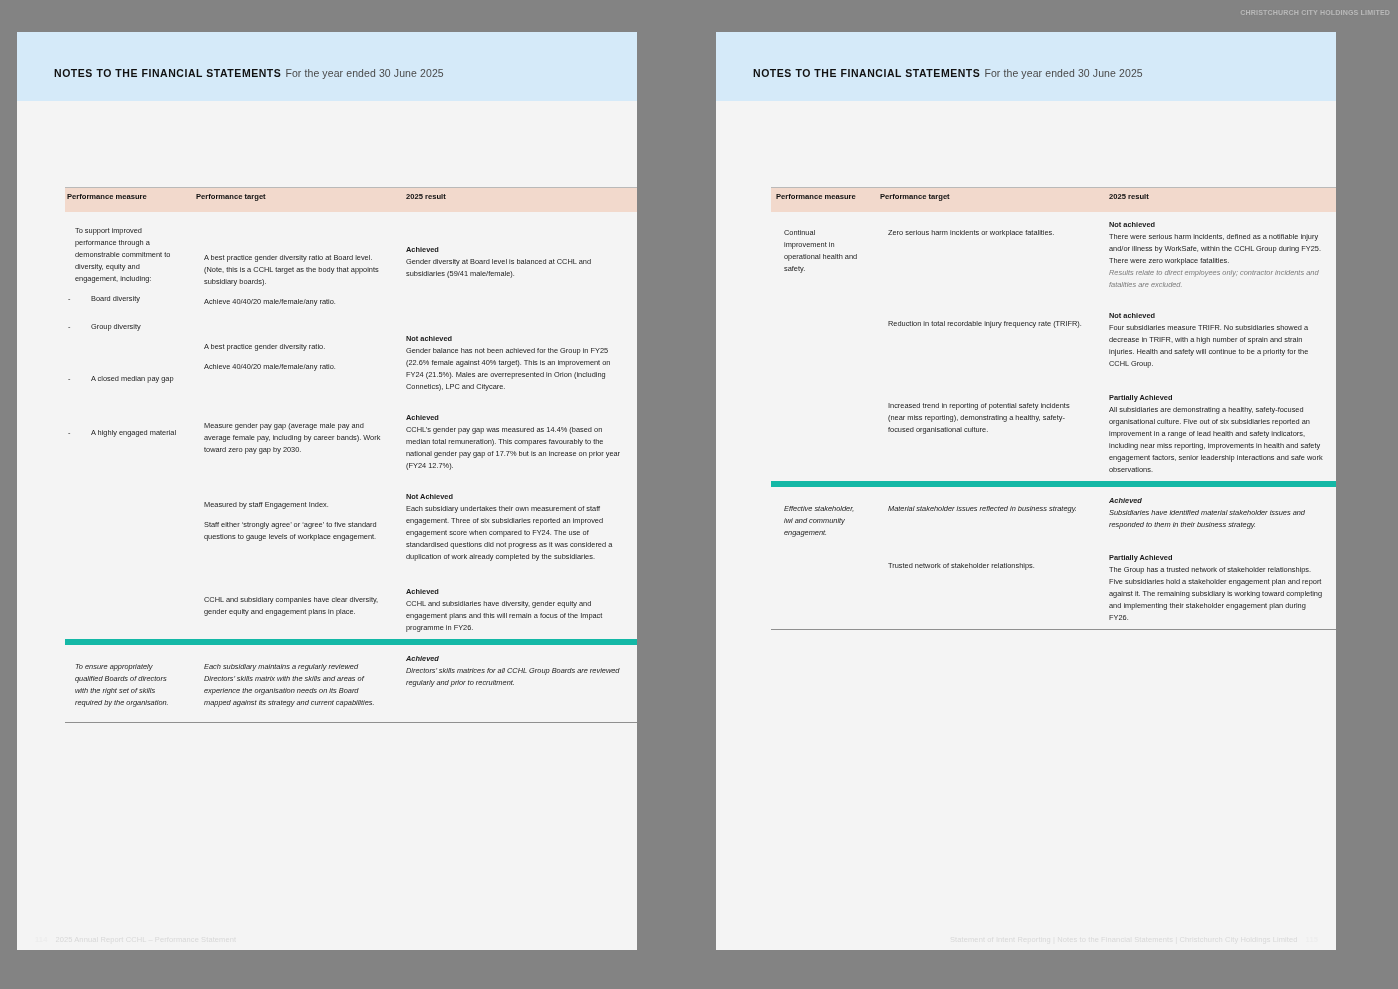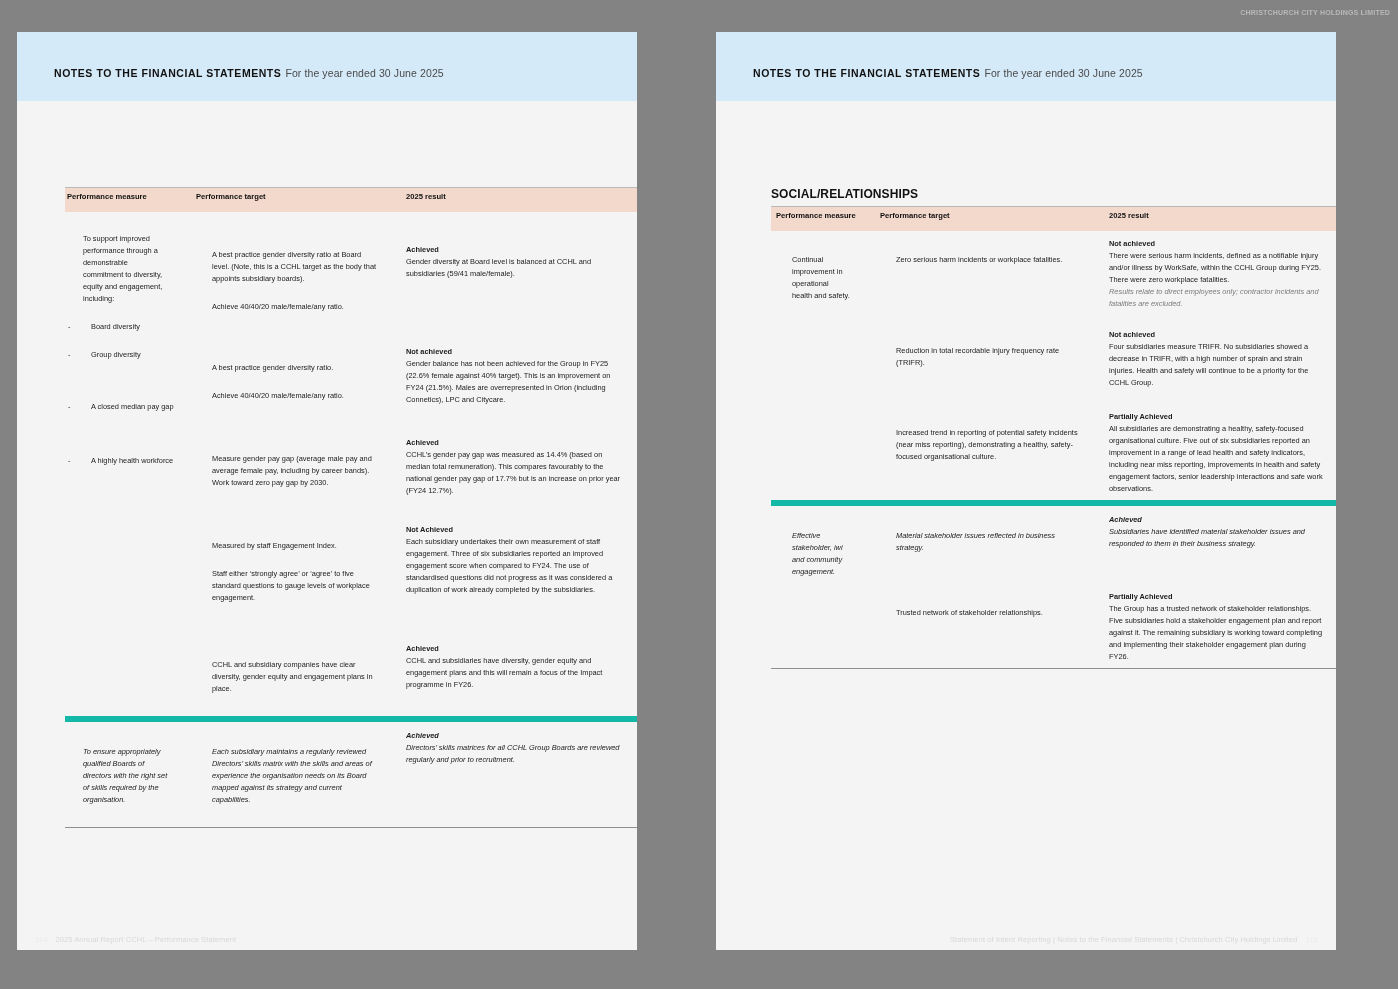--- a/index.html
+++ b/index.html
@@ -111,21 +111,21 @@
   ul.bullets{list-style:none;margin:0;padding:0;}
   ul.bullets li{
     position:relative;
     padding-left:24px;
     margin-bottom:16px;
   }
   ul.bullets li .dash{
     position:absolute;left:1px;top:0;
   }
 
-  .cell-p{margin:16px;}
+  .cell-p{margin:8px;}
   .cell-p + .cell-p{margin-top:0;}
 
   .corner-note{
     position:absolute;
     top:9px;
     right:8px;
     font-size:7px;
     font-weight:bold;
     letter-spacing:.2px;
     color:#b9b9b9;
@@ -180,24 +180,24 @@
         </thead>
         <tbody>
 
           <tr>
             <td rowspan="5">
               <p class="cell-p meas-intro">To support improved performance through a demonstrable commitment to diversity, equity and engagement, including:</p>
               <ul class="bullets">
                 <li><span class="dash">-</span><span>Board diversity</span></li>
                 <li><span class="dash">-</span><span>Group diversity</span></li>
                 <li style="margin-top:40px"><span class="dash">-</span><span>A closed median pay gap</span></li>
-                <li style="margin-top:42px"><span class="dash">-</span><span>A highly health workforce</span></li>
+                <li style="margin-top:42px"><span class="dash">-</span><span>A highly engaged material</span></li>
               </ul>
             </td>
-            <td style="padding-top:21px">
+            <td style="padding-top:32px">
               <p class="cell-p">A best practice gender diversity ratio at Board level. (Note, this is a CCHL target as the body that appoints subsidiary boards).</p>
               <p class="cell-p"> Achieve 40/40/20 male/female/any ratio.</p>
             </td>
             <td style="padding-top:32px">
               <span class="res-status">Achieved</span>
               <span>Gender diversity at Board level is balanced at CCHL and subsidiaries (59/41 male/female).</span>
             </td>
           </tr>
 
           <tr>
@@ -271,21 +271,20 @@
 
   <div class="page right">
 
     <div class="page-header">
       <div class="hdr-inner">
         <span class="hdr-strong">NOTES TO THE FINANCIAL STATEMENTS</span><span class="hdr-light">For the year ended 30 June 2025</span>
       </div>
     </div>
 
     <div class="content">
-      <h2 class="section-title">SOCIAL/RELATIONSHIPS</h2>
 
       <table class="perf">
         <colgroup>
             <col class="c1">
             <col class="c2">
             <col class="c3">
           </colgroup>
         <thead>
           <tr>
             <th>Performance measure</th>

